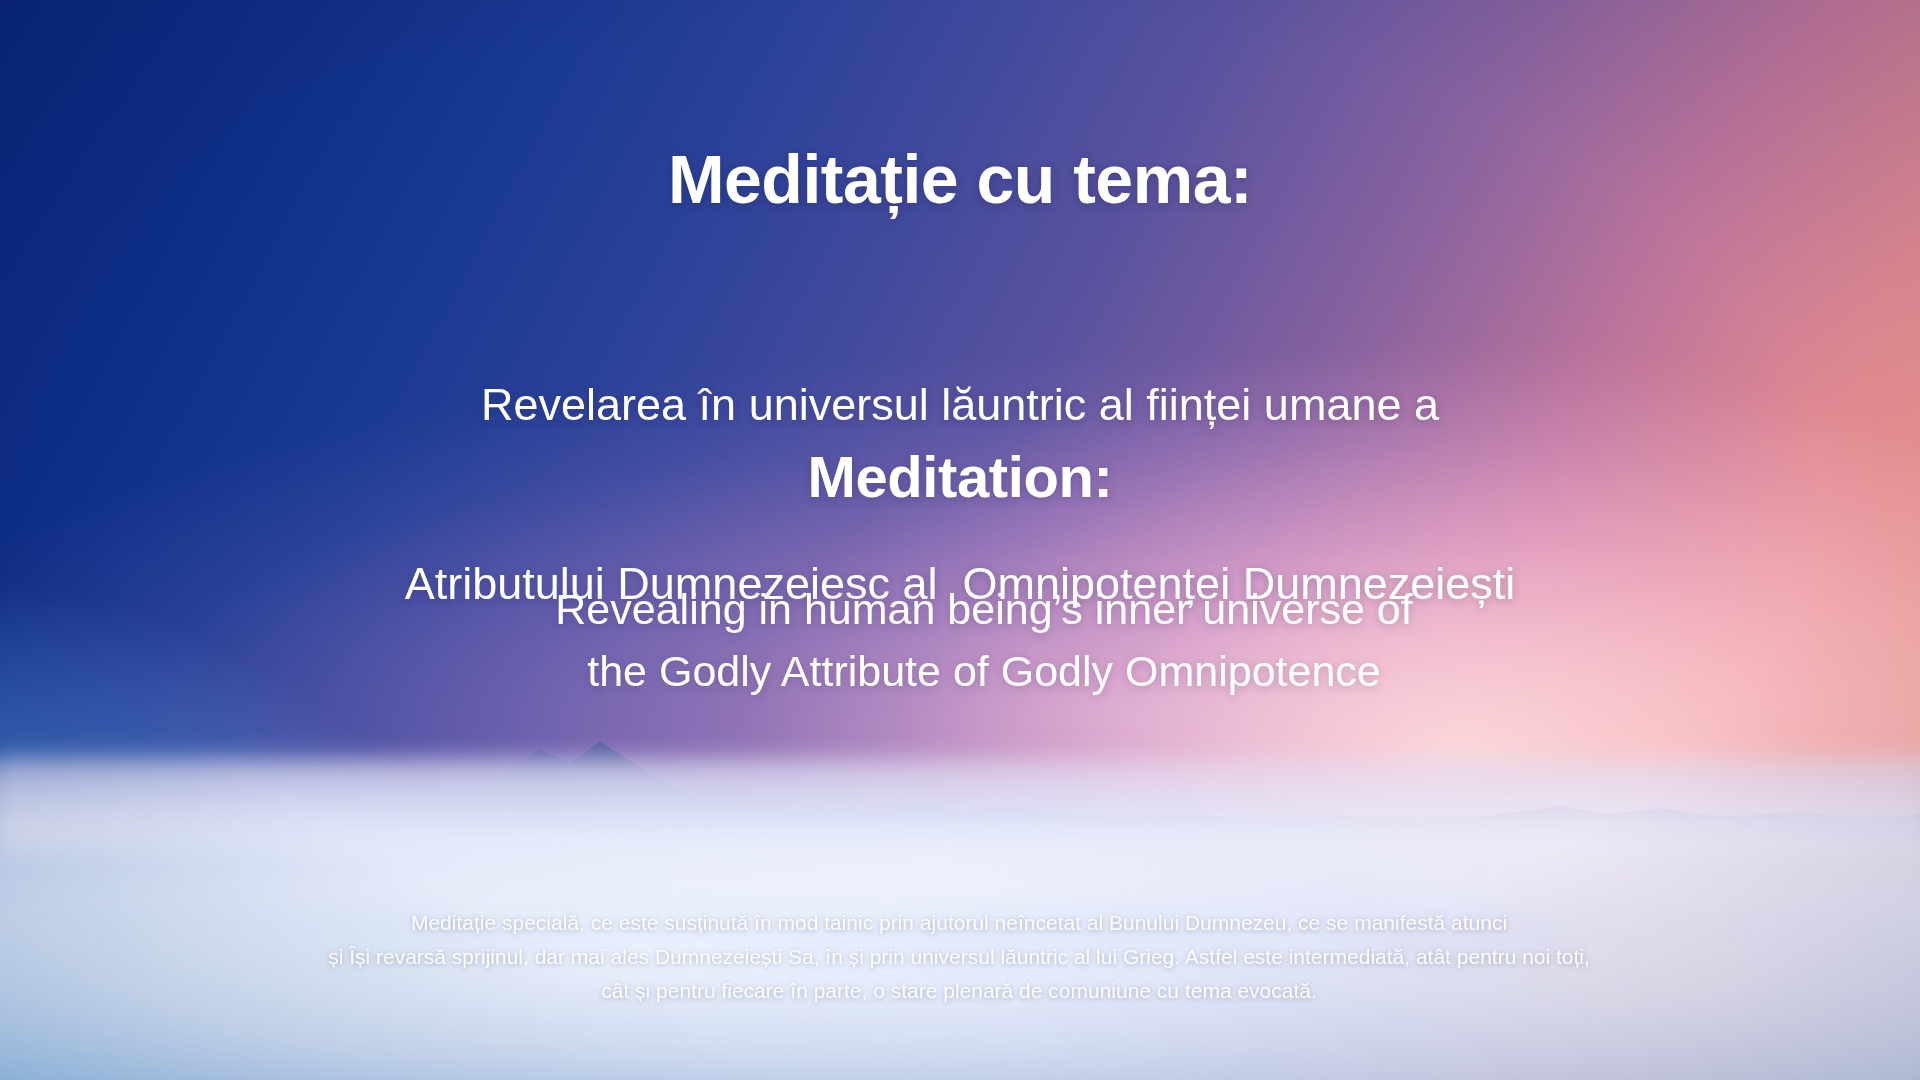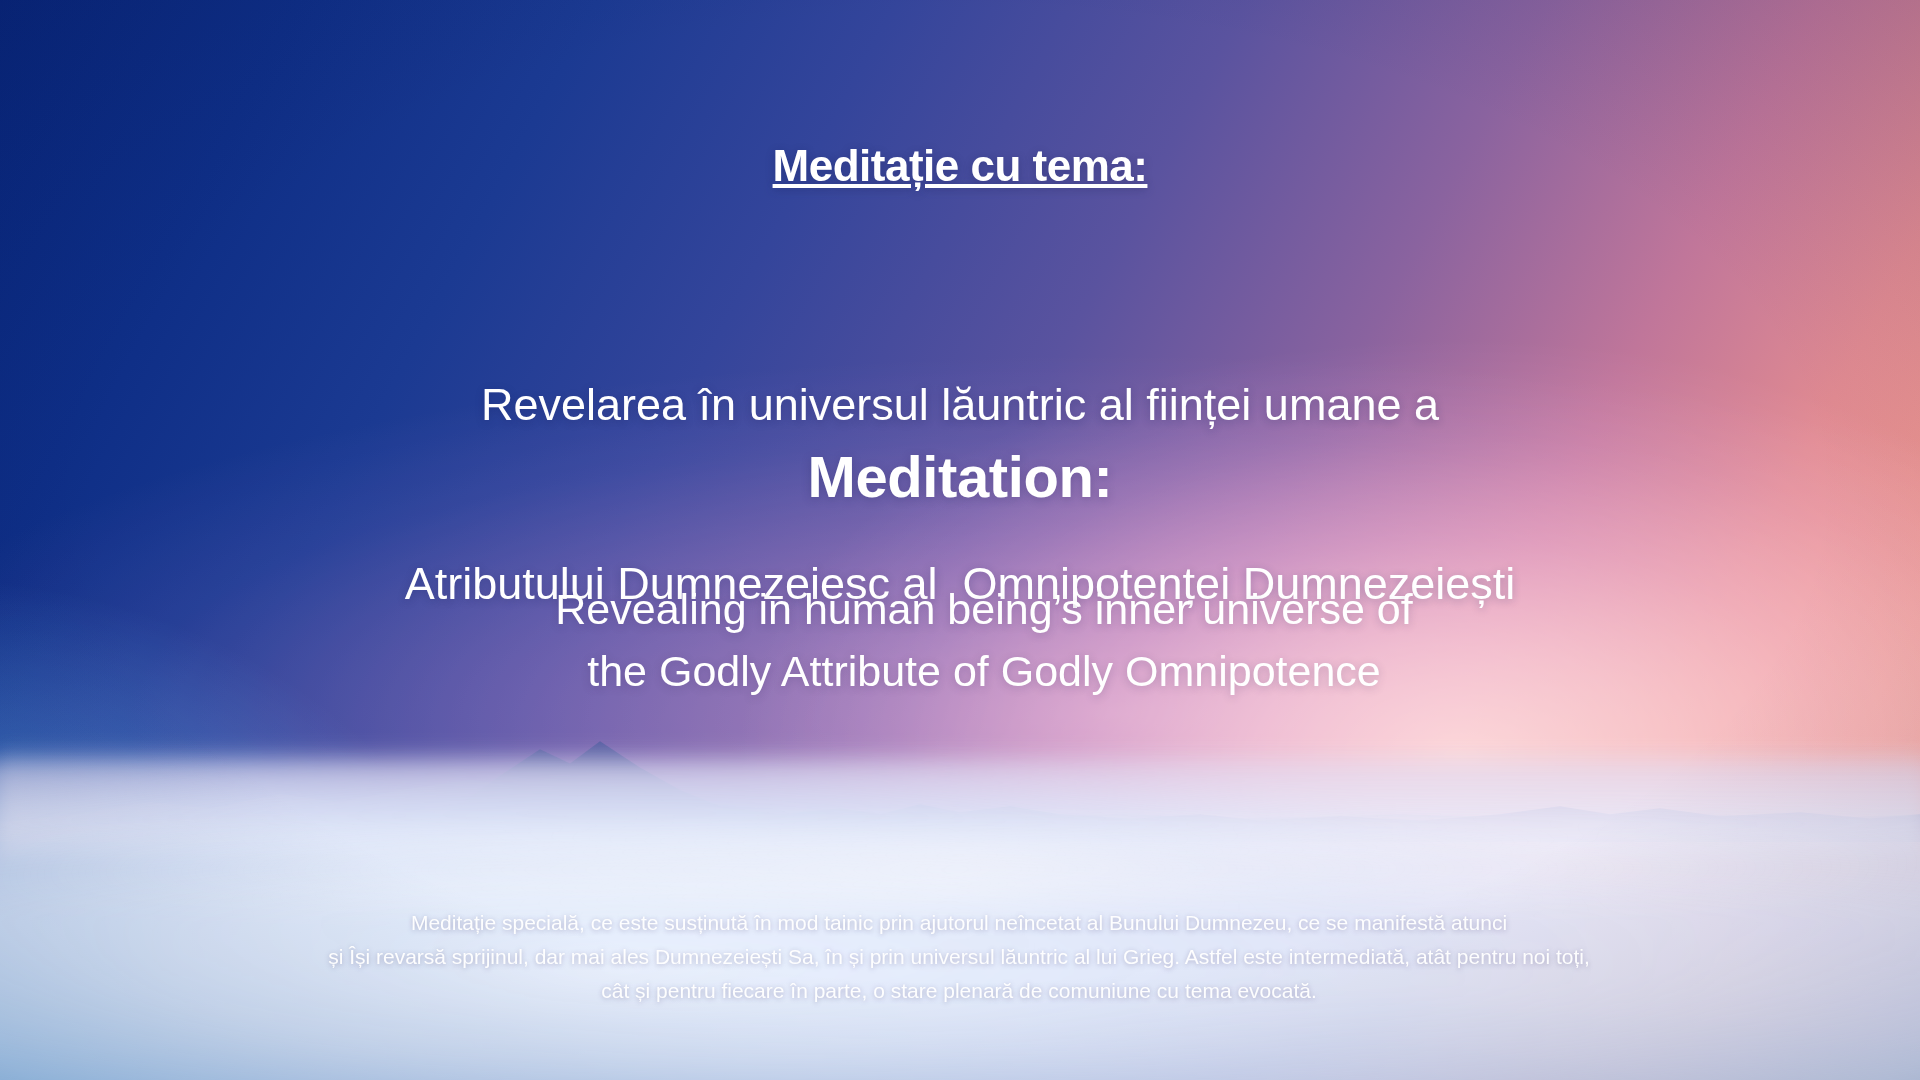--- a/index.html
+++ b/index.html
@@ -156,26 +156,25 @@
     inset:0;
     z-index:5;
     text-align:center;
     color:#ffffff;
   }
 
   .headline {
     position:absolute;
     left:0; right:0;
     top:143px;
-    font-size:44px;
+    font-size:68px;
     font-weight:700;
     letter-spacing:-0.5px;
     line-height:1.06;
     text-shadow:0 2px 10px rgba(20,26,80,0.30);
-    text-decoration:underline;
   }
 
   .sub-ro {
     position:absolute;
     left:0; right:0;
     top:255px;
     font-size:45px;
     font-weight:400;
     line-height:1.33;
     white-space:pre-wrap;

